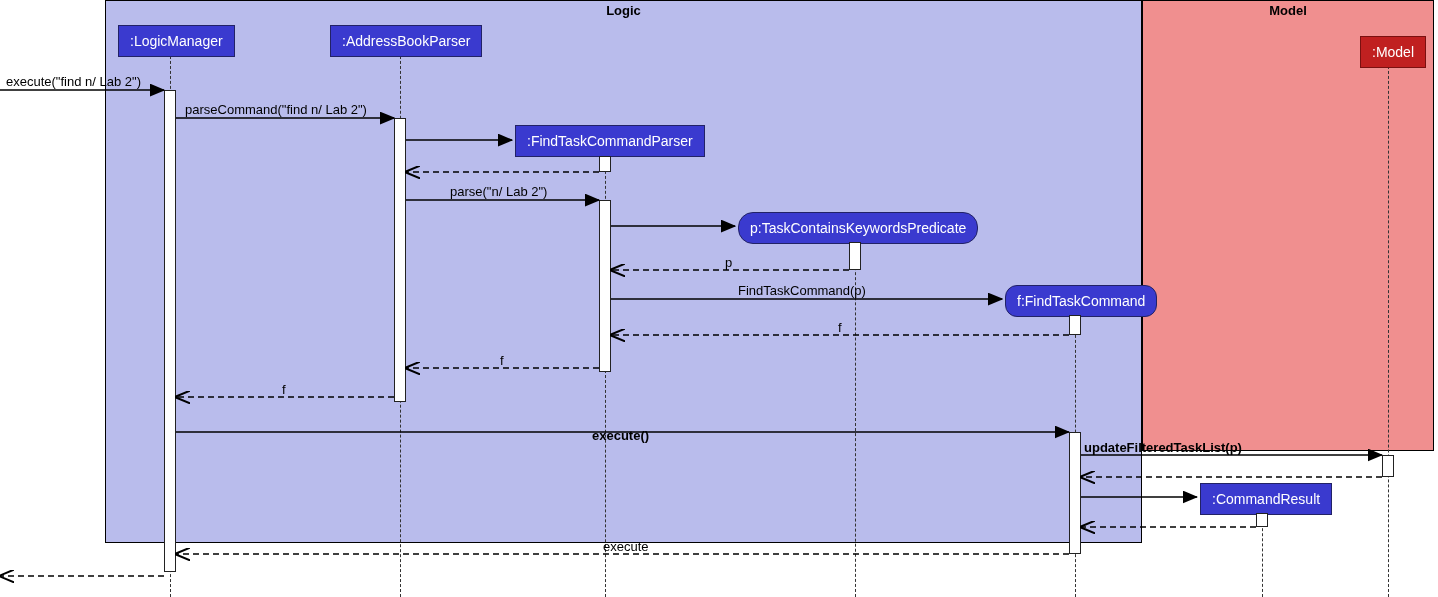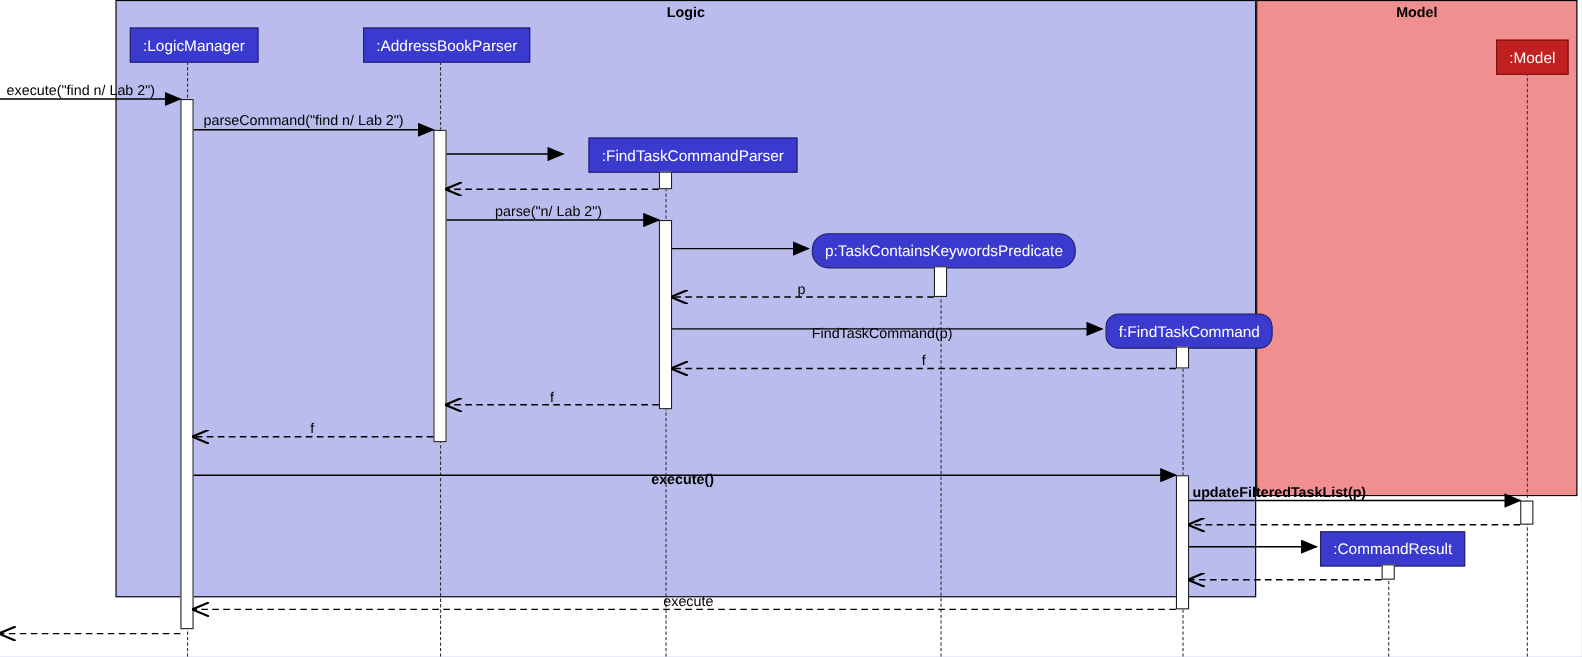--- a/index.html
+++ b/index.html
@@ -87,41 +87,41 @@
 <div class="lifeline" style="left:170px; top:56px; height:541px;"></div>
 <div class="lifeline" style="left:400px; top:56px; height:541px;"></div>
 <div class="lifeline" style="left:605px; top:156px; height:441px;"></div>
 <div class="lifeline" style="left:855px; top:242px; height:355px;"></div>
 <div class="lifeline" style="left:1075px; top:315px; height:282px;"></div>
 <div class="lifeline" style="left:1262px; top:513px; height:84px;"></div>
 <div class="lifeline" style="left:1388px; top:56px; height:541px;"></div>
 
 <div class="participant" style="left:118px; top:25px;">:LogicManager</div>
 <div class="participant" style="left:330px; top:25px;">:AddressBookParser</div>
-<div class="participant" style="left:515px; top:125px;margin-left:20px;">:FindTaskCommandParser</div>
+<div class="participant" style="left:515px; top:125px;">:FindTaskCommandParser</div>
 <div class="participant" style="left:738px; top:212px;border-radius:15px;">p:TaskContainsKeywordsPredicate</div>
 <div class="participant" style="left:1005px; top:285px;border-radius:12px;">f:FindTaskCommand</div>
 <div class="participant" style="left:1200px; top:483px;">:CommandResult</div>
 <div class="participant model" style="left:1360px; top:36px;">:Model</div>
 
 <div class="activation" style="left:170px; top:90px; height:482px;"></div>
 <div class="activation" style="left:400px; top:118px; height:284px;"></div>
 <div class="activation" style="left:605px; top:156px; height:16px;"></div>
 <div class="activation" style="left:605px; top:200px; height:172px;"></div>
 <div class="activation" style="left:855px; top:242px; height:28px;"></div>
 <div class="activation" style="left:1075px; top:315px; height:20px;"></div>
 <div class="activation" style="left:1075px; top:432px; height:122px;"></div>
 <div class="activation" style="left:1262px; top:513px; height:14px;"></div>
 <div class="activation" style="left:1388px; top:455px; height:22px;"></div>
 
 <div class="msg-label" style="left:6px; top:74px;">execute("find n/ Lab 2")</div>
 <div class="msg-label" style="left:185px; top:102px;">parseCommand("find n/ Lab 2")</div>
 <div class="msg-label" style="left:450px; top:184px;">parse("n/ Lab 2")</div>
 <div class="msg-label" style="left:725px; top:255px;">p</div>
-<div class="msg-label" style="left:738px; top:283px;margin-top:12px;">FindTaskCommand(p)</div>
+<div class="msg-label" style="left:738px; top:283px;">FindTaskCommand(p)</div>
 <div class="msg-label" style="left:838px; top:320px;">f</div>
 <div class="msg-label" style="left:500px; top:353px;">f</div>
 <div class="msg-label" style="left:282px; top:382px;">f</div>
 <div class="msg-label" style="left:592px; top:428px;font-weight:bold;">execute()</div>
 <div class="msg-label" style="left:1084px; top:440px;font-weight:bold;">updateFilteredTaskList(p)</div>
 <div class="msg-label" style="left:603px; top:539px;">execute</div>
 
 <svg class="arrows">
   <defs>
     <marker id="arrow-solid" markerWidth="12" markerHeight="10" refX="11" refY="5" orient="auto">

